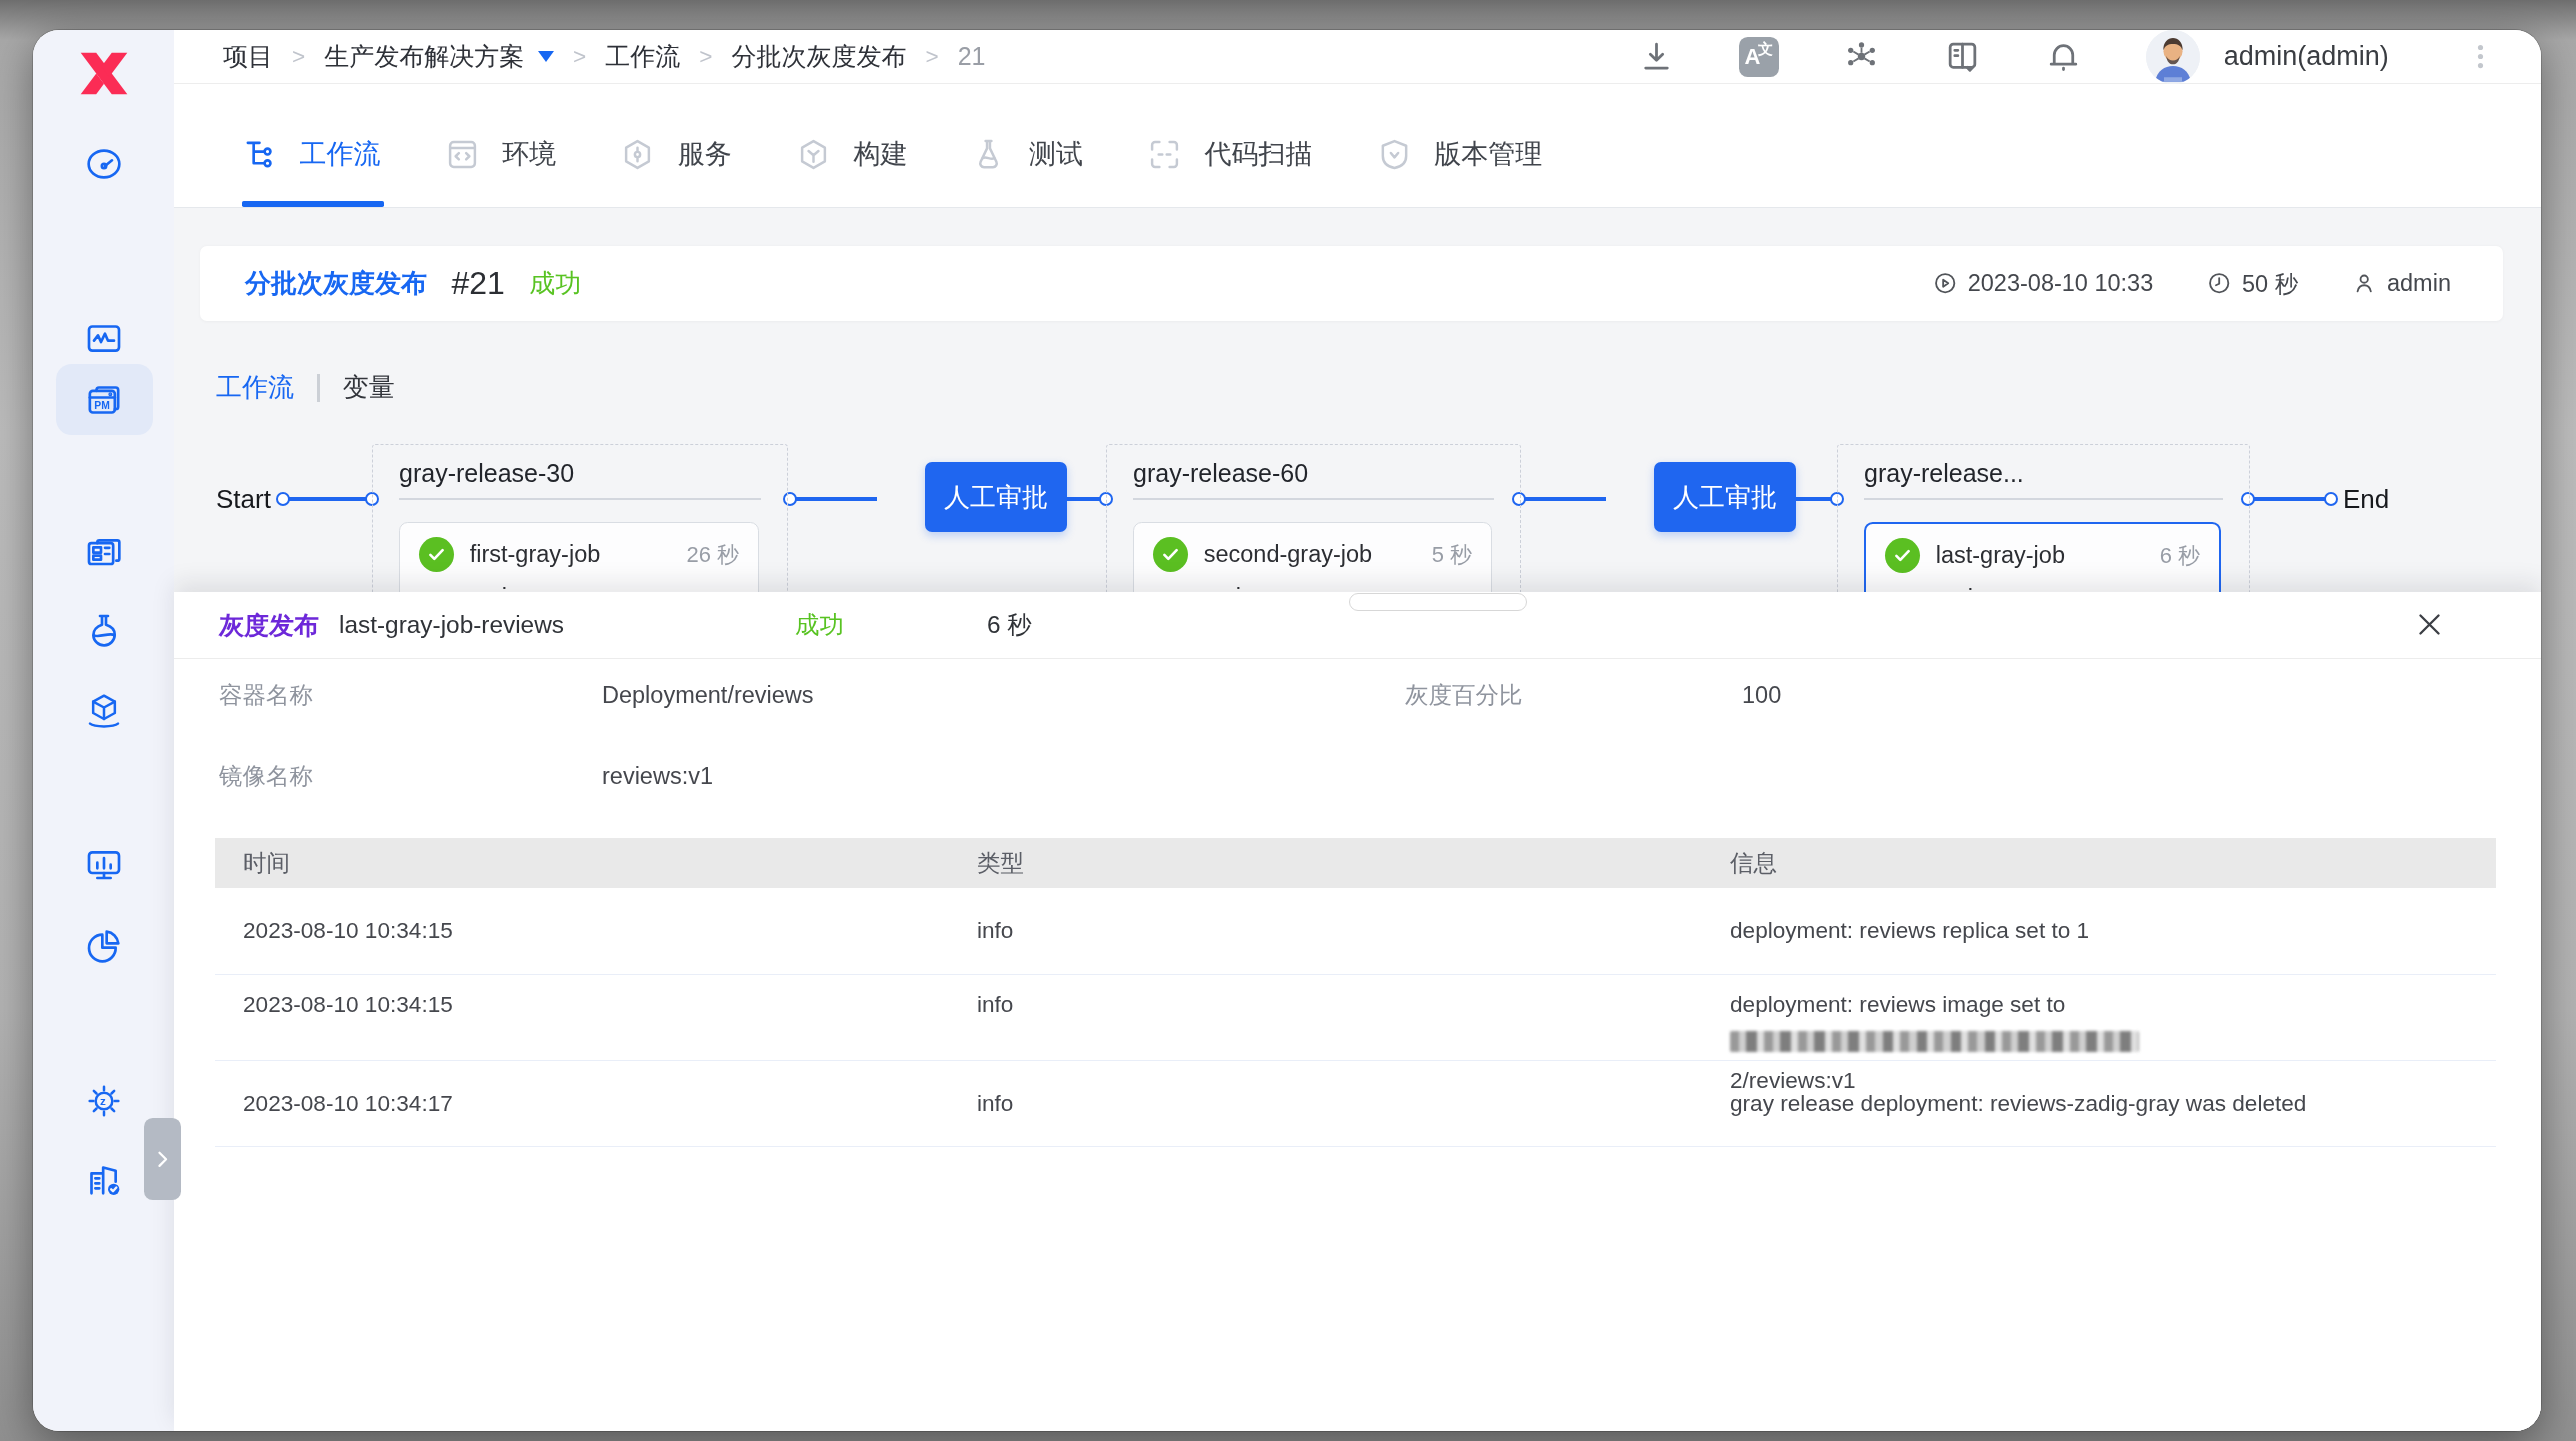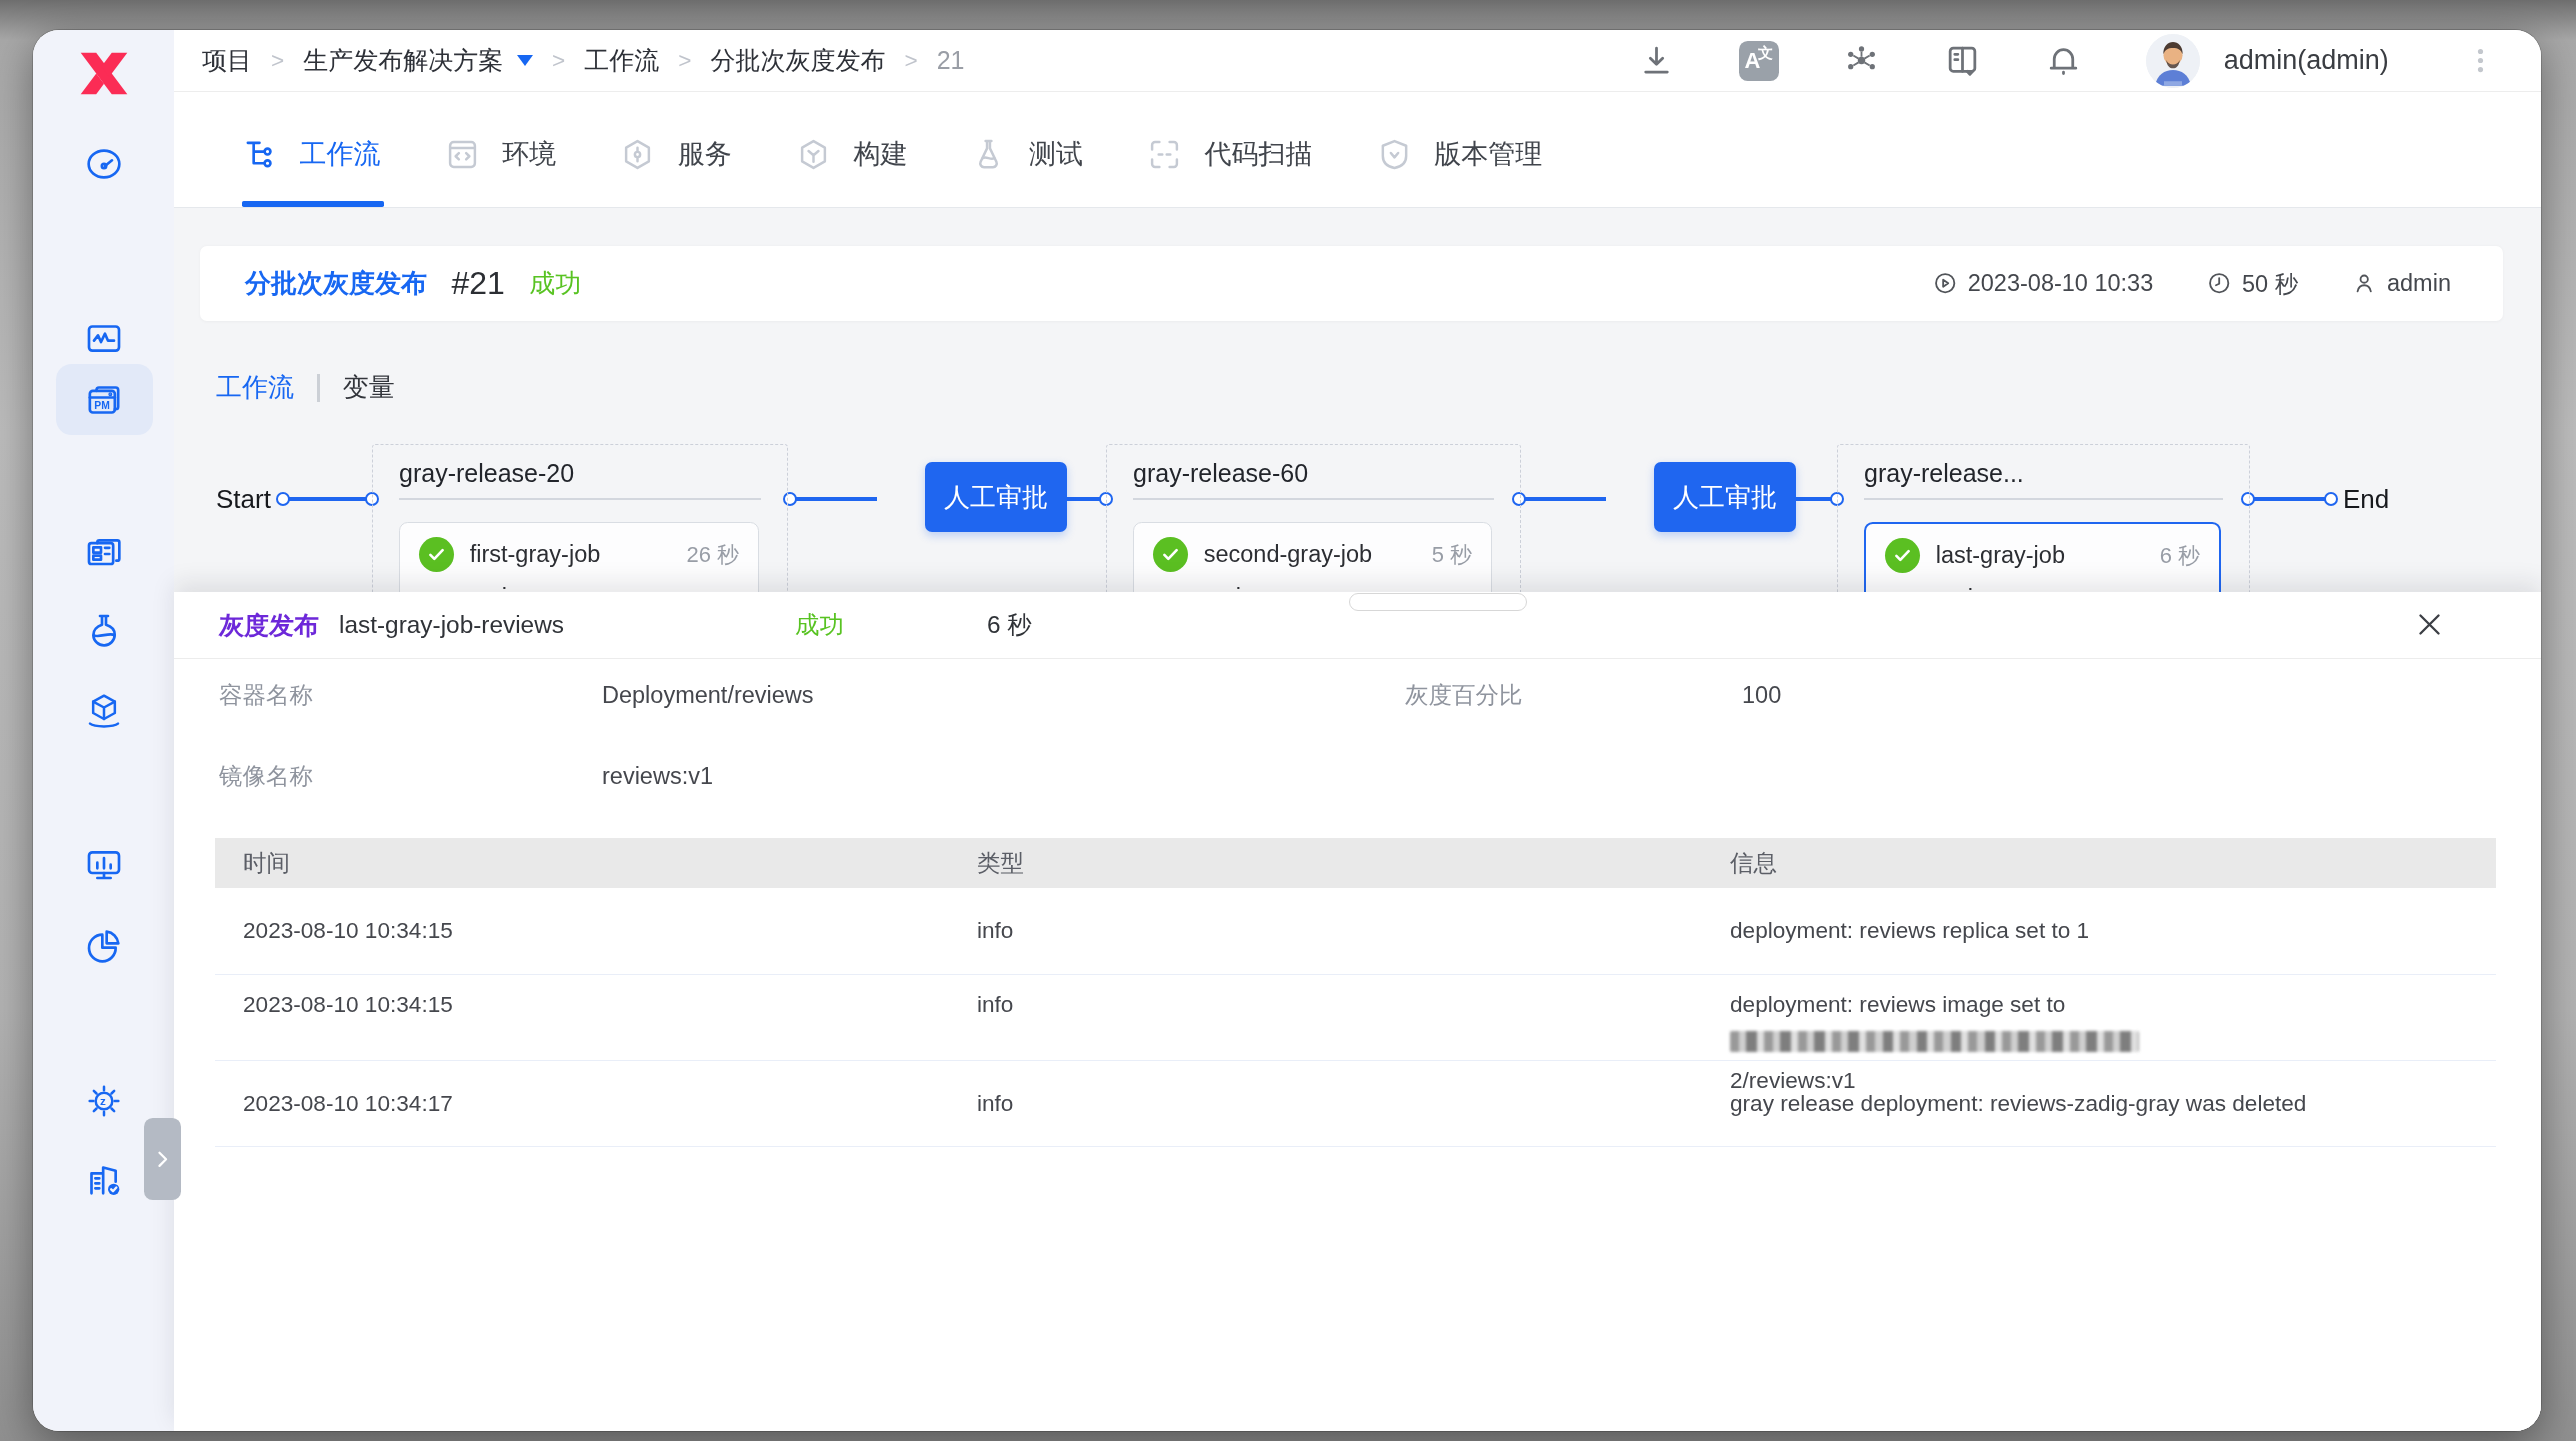--- a/index.html
+++ b/index.html
@@ -11,22 +11,22 @@
   .sidebar{position:absolute;left:0;top:0;width:141px;height:100%;background:#f1f3fa;}
   .side-item{position:absolute;left:50%;transform:translateX(-50%);width:40px;height:40px;color:#1767f2;}
   .side-item svg{width:40px;height:40px;display:block;}
   .logo{position:absolute;left:50%;transform:translateX(-50%);top:21px;width:57px;height:45px;}
   .active-pill{position:absolute;left:22.6px;top:334px;width:97px;height:71px;background:#e2e9f8;border-radius:15.7px;}
   .collapse-handle{position:absolute;left:111px;top:1088px;width:37px;height:82px;background:#b4bac4;
     border-radius:8.7px;z-index:60;display:flex;align-items:center;justify-content:center;color:#fff;}
   .collapse-handle svg{width:22.6px;height:22.6px;}
   
   .main{position:absolute;left:141px;top:0;right:0;bottom:0;background:#fff;}
-  .topbar{position:absolute;left:0;top:0;right:0;height:62px;border-bottom:0.9px solid #ededed;
-    display:flex;align-items:center;padding:0 45px 0 28px;box-sizing:border-box;}
+  .topbar{position:absolute;left:0;top:0;right:0;height:54px;border-bottom:0.9px solid #ededed;
+    display:flex;align-items:center;padding:0 45px 0 49px;box-sizing:border-box;}
   .crumbs{display:flex;align-items:center;gap:19px;font-size:25px;color:#2e3138;}
   .crumb{cursor:pointer;}
   .crumb-sep{color:#c0c4cc;font-size:22.6px;}
   .crumb-caret{width:0;height:0;border-left:8.7px solid transparent;border-right:8.7px solid transparent;
     border-top:11.3px solid #1767f2;margin-left:-5.2px;}
   .crumb-last{color:#9a9ea6;}
   .topbar-actions{margin-left:auto;display:flex;align-items:center;gap:64px;color:#6e7278;}
   .topbar-actions svg{width:37px;height:37px;display:block;}
   .translate-chip{width:40px;height:40px;background:#9aa1a9;border-radius:8.7px;color:#fff;
     display:flex;align-items:center;justify-content:center;font-size:22px;font-weight:bold;}
@@ -380,21 +380,21 @@
         <div class="dot" style="left:102px"></div>
         <div class="dot" style="left:191px"></div>
         <div class="dot" style="left:609px"></div>
         <div class="dot" style="left:925px"></div>
         <div class="dot" style="left:1338px"></div>
         <div class="dot" style="left:1656px"></div>
         <div class="dot" style="left:2067px"></div>
         <div class="dot" style="left:2150px"></div>
 
         <div class="stage" style="left:198px;width:416px">
-          <div class="stage-title">gray-release-20</div>
+          <div class="stage-title">gray-release-30</div>
           <div class="stage-div"></div>
           <div class="job-card">
             <div class="job-row">
               <span class="check">
                 <svg viewBox="0 0 24 24" fill="none" stroke="#fff" stroke-width="3" stroke-linecap="round" stroke-linejoin="round">
                     <path d="M5 12.5l4.5 4.5L19 7"></path>
                   </svg>
               </span>
               <span class="job-name">first-gray-job</span>
               <span class="job-dur">26 秒</span>

